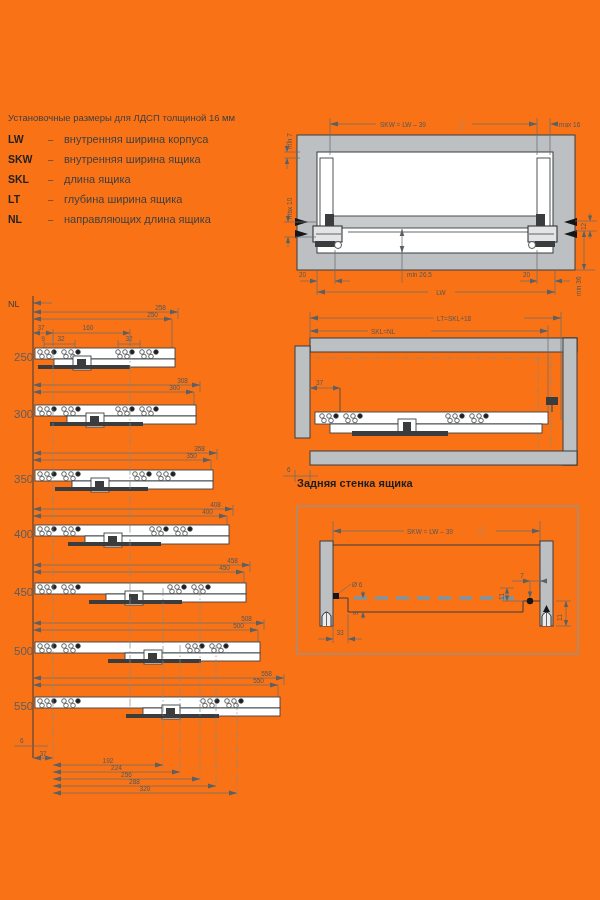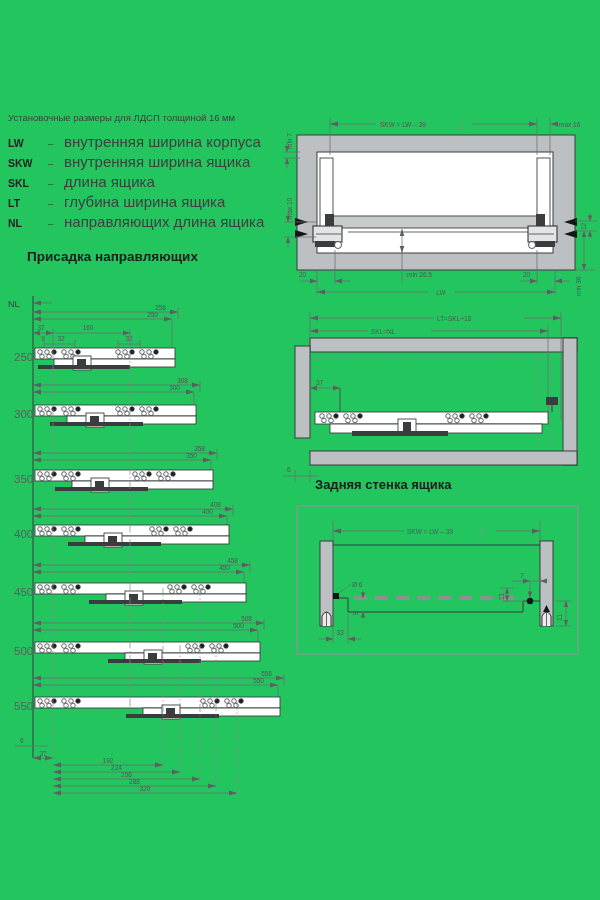--- a/index.html
+++ b/index.html
@@ -1,25 +1,25 @@
 <!DOCTYPE html>
 <html><head>
 <meta charset="utf-8">
 <style>
   html,body{margin:0;padding:0;background:#fff;}
-  .page{position:relative;width:600px;height:900px;background:#22c55e;overflow:hidden;
+  .page{position:relative;width:600px;height:900px;background:#f97316;overflow:hidden;
         font-family:"Liberation Sans",sans-serif;}
   .intro{position:absolute;left:8px;top:112px;font-size:9.5px;color:#3e4042;}
   .legend{position:absolute;left:8px;top:133px;width:270px;}
   .legend-row{display:flex;align-items:baseline;height:20px;}
   .legend-key{width:40px;font-weight:bold;font-size:10.5px;color:#222;}
   .legend-dash{width:16px;font-size:9.5px;color:#3e4042;}
-  .legend-desc{font-size:15px;color:#3e4042;text-align:center;}
+  .legend-desc{font-size:11px;color:#3e4042;text-align:center;}
   .h1{position:absolute;left:27px;top:249px;font-size:13.5px;font-weight:bold;color:#1d1e1f;}
-  .h2{position:absolute;left:297px;top:477px;font-size:13px;font-weight:bold;color:#1d1e1f;margin-left:18px;}
+  .h2{position:absolute;left:297px;top:477px;font-size:11px;font-weight:bold;color:#1d1e1f;}
   svg.art{position:absolute;left:0;top:0;}
   .panel{fill:#bdc0c2;stroke:#3a3d3e;stroke-width:1;}
   .panel2{fill:#c8cbcc;stroke:#3a3d3e;stroke-width:.9;}
   .cav{fill:#ffffff;stroke:#3a3d3e;stroke-width:1;}
   .thinbox{fill:#ffffff;stroke:#3f4243;stroke-width:.9;}
   .hw{fill:#e3e4e5;stroke:#242627;stroke-width:1;}
   .hwd{fill:#3a3c3d;stroke:none;}
   .blk{fill:#141617;stroke:none;}
   .tl{stroke:#3f4243;stroke-width:.8;fill:none;}
   .rl{stroke:#3a3d3e;stroke-width:1;fill:none;}
@@ -63,21 +63,20 @@
       <span class="legend-dash">–</span>
       <span class="legend-desc">глубина ширина ящика</span>
     </div>
     <div class="legend-row">
       <span class="legend-key">NL</span>
       <span class="legend-dash">–</span>
       <span class="legend-desc">направляющих длина ящика</span>
     </div>
   </div>
 
-  <div class="h1">Присадка направляющих</div>
   <div class="h2">Задняя стенка ящика</div>
 
   <svg class="art" width="600" height="900" viewBox="0 0 600 900">
 
     <g>
       <rect class="panel" x="297" y="135" width="278" height="135"></rect>
       <rect class="cav" x="317" y="152" width="236" height="101"></rect>
       <rect class="thinbox" x="320" y="158" width="13" height="72"></rect>
       <rect class="thinbox" x="537" y="158" width="13" height="72"></rect>
       <rect class="panel2" x="333" y="216" width="204" height="12"></rect>

